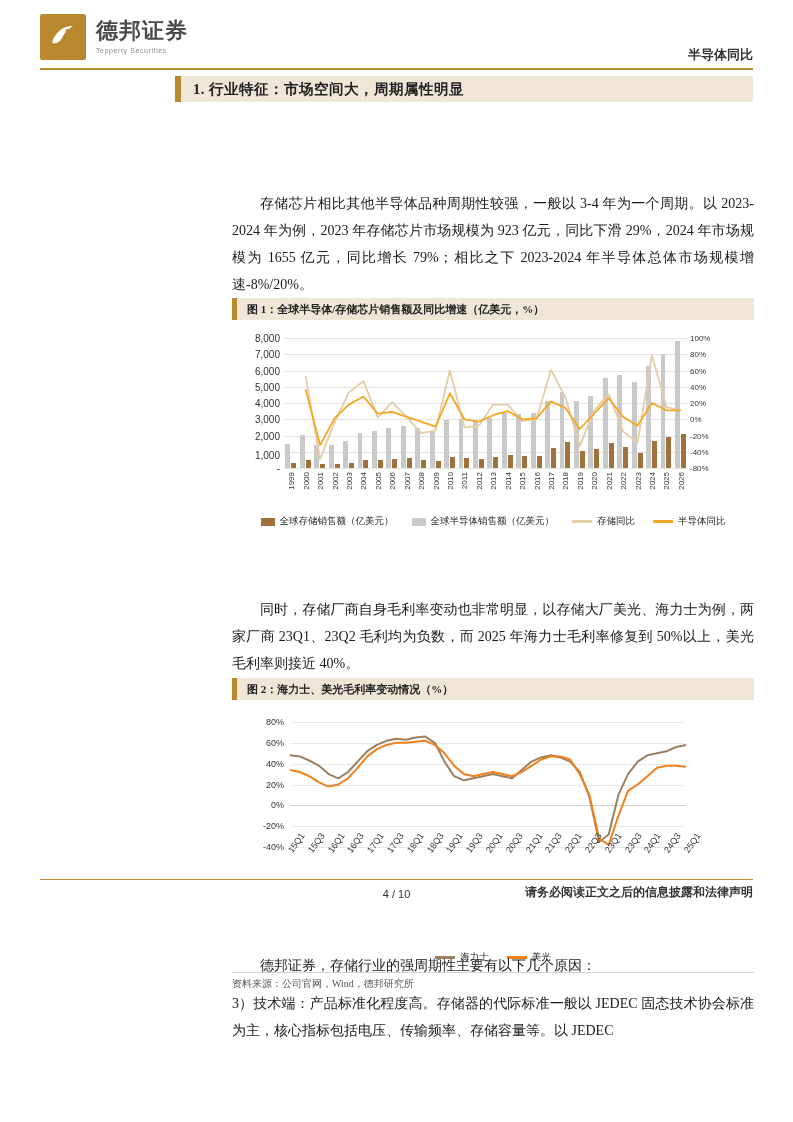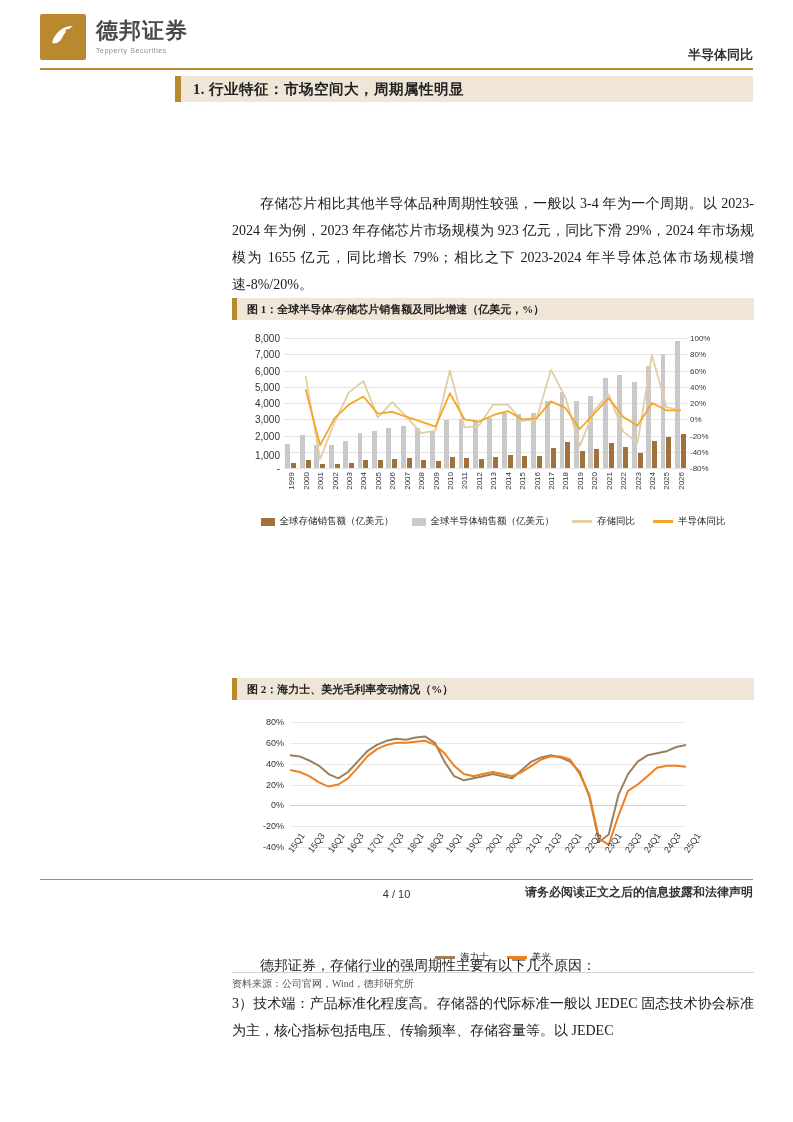--- a/index.html
+++ b/index.html
@@ -290,20 +290,21 @@
             <span>存储同比</span>
           </span>
           <span class="item">
             <span class="swline" style="background: rgb(245, 166, 35);"></span>
             <span>半导体同比</span>
           </span>
         </div>
     </div>
   </div>
 
+  <div class="para" style="top:596px;">同时，存储厂商自身毛利率变动也非常明显，以存储大厂美光、海力士为例，两家厂商 23Q1、23Q2 毛利均为负数，而 2025 年海力士毛利率修复到 50%以上，美光毛利率则接近 40%。</div>
 
   <div class="figure" style="top:678px;">
     <div class="fig-caption">
       <div class="bar"></div>
       <div class="txt">图 2：海力士、美光毛利率变动情况（%）</div>
     </div>
     <div class="fig-body">
       <div class="chart2">
         <div class="c2-yaxis" id="c2-yaxis">
             <div style="top: 129px;">-40%</div>

